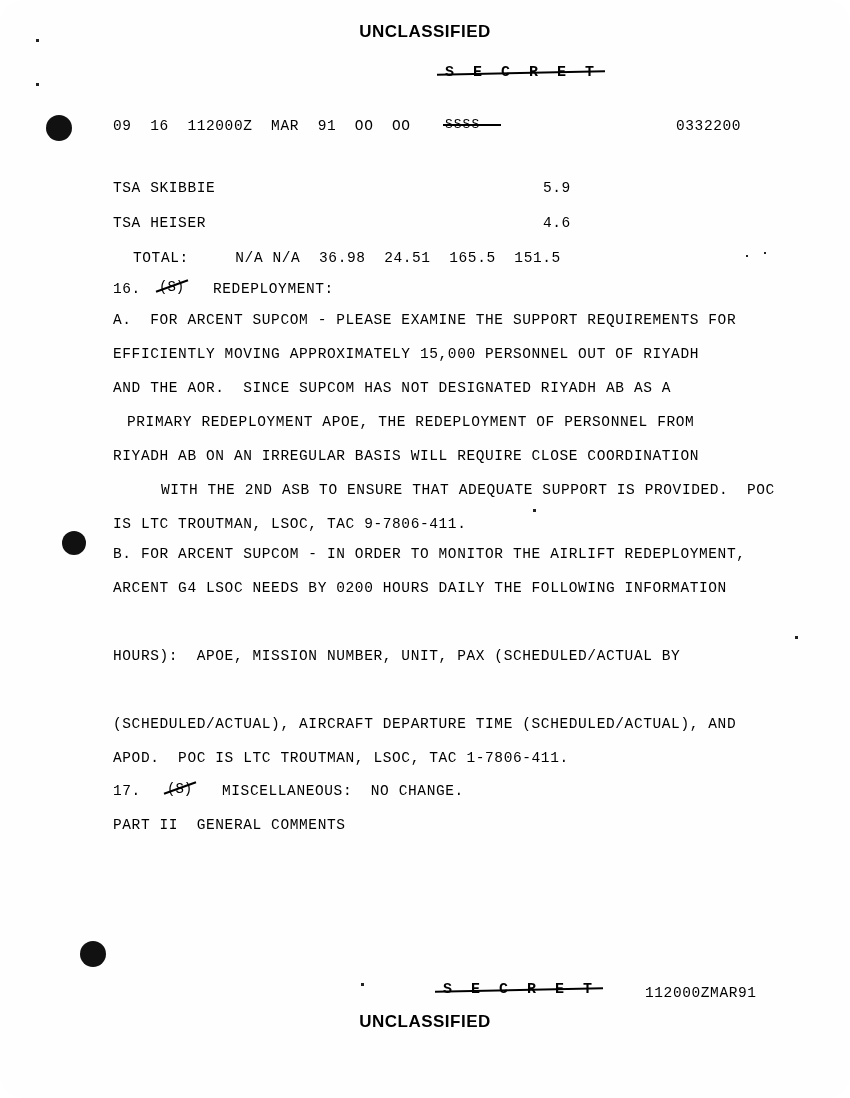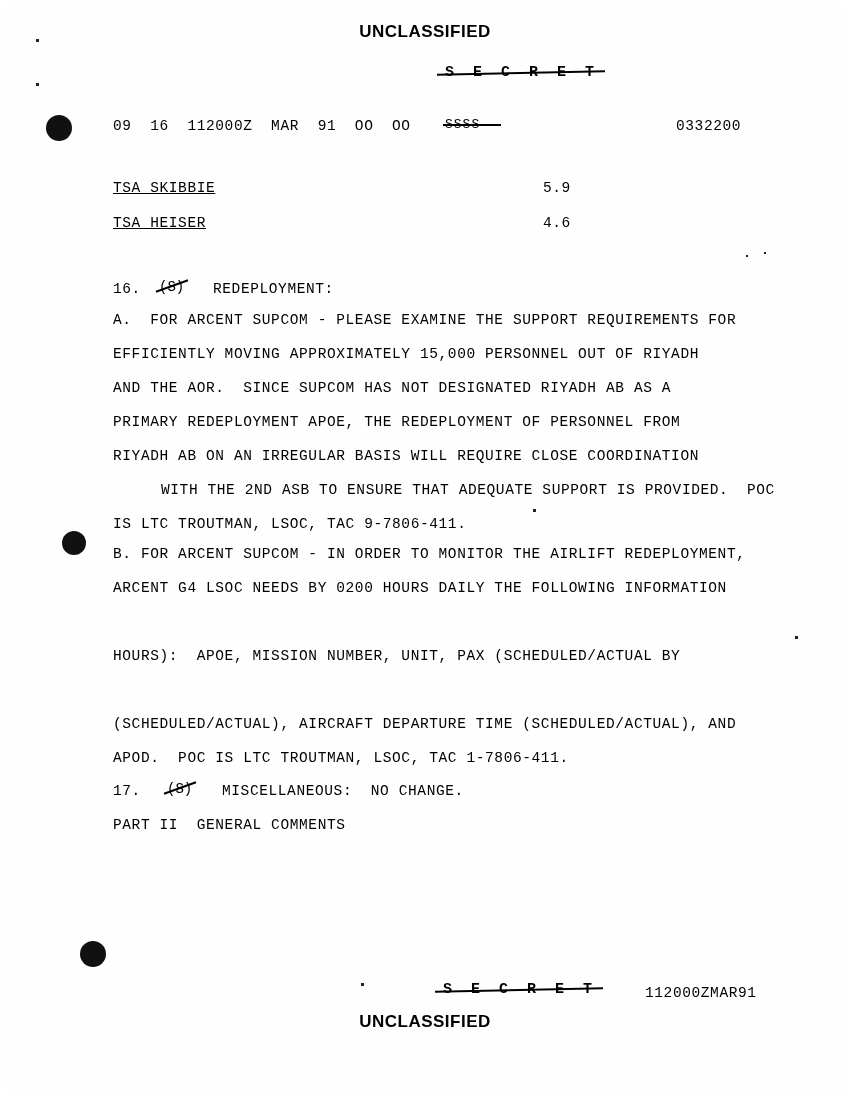--- a/index.html
+++ b/index.html
@@ -102,21 +102,21 @@
   }
   .redact-hdr .txt {
     position: absolute;
     top: -3px; left: 2px;
     font-family: "Liberation Mono", monospace;
     font-size: 13px;
     letter-spacing: 1px;
     color: #000;
   }
 
-  .row-label { left: 113px; text-decoration: underline; }
+  .row-label { left: 113px; }
 
   .para { left: 113px; }
 
   
   .smark {
     position: absolute;
     font-family: "Liberation Mono", monospace;
     font-size: 14px;
   }
   .smark .slash {
@@ -170,32 +170,33 @@
   </div>
 
   <div class="line hdr-num">0332200</div>
 
   <div class="line row-label" style="top:180px;">TSA SKIBBIE</div>
   <div class="line" style="top:180px; left:543px;">5.9</div>
 
   <div class="line row-label" style="top:215px;">TSA HEISER</div>
   <div class="line" style="top:215px; left:543px;">4.6</div>
 
+  <div class="line" style="top:250px; left:133px;">TOTAL:     N/A N/A  36.98  24.51  165.5  151.5</div>
 
   <div class="line" style="top:281px; left:113px;">16.</div>
   <div class="smark" style="top:279px; left:159px;">
     <span>(S)</span>
     <span class="slash"></span>
   </div>
   <div class="line" style="top:281px; left:213px;">REDEPLOYMENT:</div>
 
   <div class="line para" style="top:312px;">A.  FOR ARCENT SUPCOM - PLEASE EXAMINE THE SUPPORT REQUIREMENTS FOR</div>
   <div class="line para" style="top:346px;">EFFICIENTLY MOVING APPROXIMATELY 15,000 PERSONNEL OUT OF RIYADH</div>
   <div class="line para" style="top:380px;">AND THE AOR.  SINCE SUPCOM HAS NOT DESIGNATED RIYADH AB AS A</div>
-  <div class="line para" style="top:414px;">PRIMARY REDEPLOYMENT APOE, THE REDEPLOYMENT OF PERSONNEL FROM</div>
+  <div class="line para" style="top:414px;margin-left:14px;">PRIMARY REDEPLOYMENT APOE, THE REDEPLOYMENT OF PERSONNEL FROM</div>
   <div class="line para" style="top:448px;">RIYADH AB ON AN IRREGULAR BASIS WILL REQUIRE CLOSE COORDINATION</div>
   <div class="line para" style="top:482px;margin-left:48px;">WITH THE 2ND ASB TO ENSURE THAT ADEQUATE SUPPORT IS PROVIDED.  POC</div>
   <div class="line para" style="top:516px;">IS LTC TROUTMAN, LSOC, TAC 9-7806-411.</div>
 
   <div class="line para" style="top:546px;">B. FOR ARCENT SUPCOM - IN ORDER TO MONITOR THE AIRLIFT REDEPLOYMENT,</div>
   <div class="line para" style="top:580px;">ARCENT G4 LSOC NEEDS BY 0200 HOURS DAILY THE FOLLOWING INFORMATION</div>
   <div class="line para" style="top:648px;">HOURS):  APOE, MISSION NUMBER, UNIT, PAX (SCHEDULED/ACTUAL BY</div>
   <div class="line para" style="top:716px;">(SCHEDULED/ACTUAL), AIRCRAFT DEPARTURE TIME (SCHEDULED/ACTUAL), AND</div>
   <div class="line para" style="top:750px;">APOD.  POC IS LTC TROUTMAN, LSOC, TAC 1-7806-411.</div>
 

